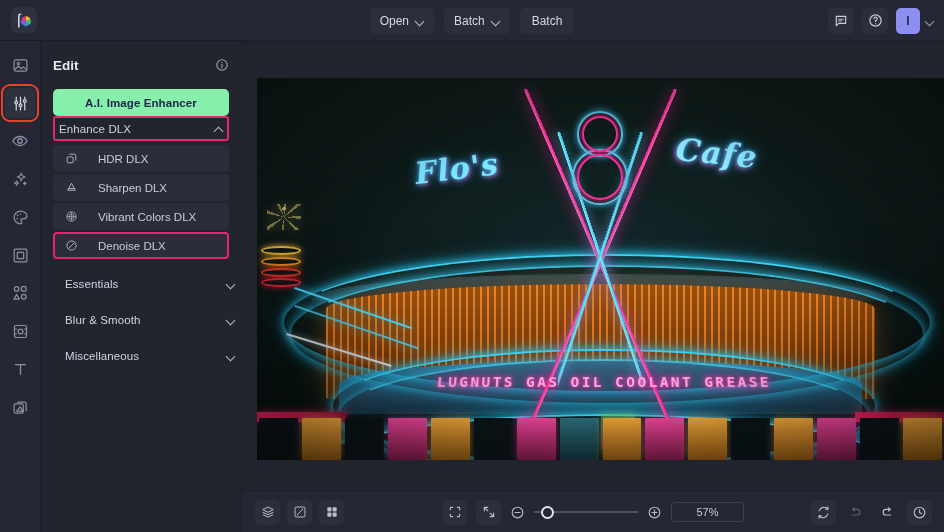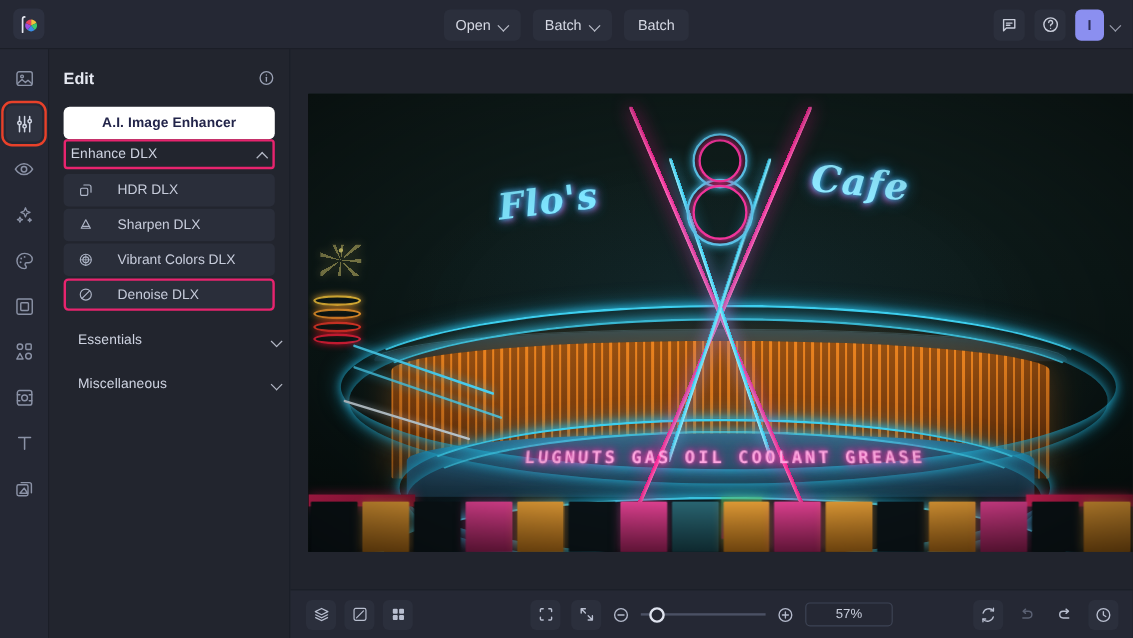--- a/index.html
+++ b/index.html
@@ -89,21 +89,21 @@
   }
   .panel-head {
     height: 40px; display: flex; align-items: center; justify-content: space-between;
     padding-top: 8px;
   }
   .panel-title { color: #e6e9f2; font-size: 13.5px; font-weight: bold; }
   .info-ico { color: #9aa1b4; }
 
   .ai-btn {
     margin-top: 8px; height: 27px; width: 100%;
-    background: #ffffff; border-radius: 5px;
+    background: #86efac; border-radius: 5px;
     display: flex; align-items: center; justify-content: center;
     color: #23254a; font-size: 11.5px; font-weight: bold; letter-spacing: .1px;
   }
 
   .group-head {
     height: 25px; width: 100%;
     display: flex; align-items: center; justify-content: space-between;
     color: #cfd4e2; font-size: 11.5px; padding: 0 4px 0 2px;
   }
   .group-head.hl {
@@ -520,20 +520,24 @@
             <path d="M6.2 17.8 17.8 6.2" stroke-linecap="round"></path>
           </svg>
         </span>
         <span>Denoise DLX</span>
       </div>
     </div>
 
     <div class="collapsed-groups">
       <div class="group-head">
         <span class="lbl">Essentials</span>
+        <span class="chev"></span>
+      </div>
+      <div class="group-head">
+        <span class="lbl">Blur &amp; Smooth</span>
         <span class="chev"></span>
       </div>
       <div class="group-head">
         <span class="lbl">Miscellaneous</span>
         <span class="chev"></span>
       </div>
     </div>
   </div>
 
   <div class="stage">

